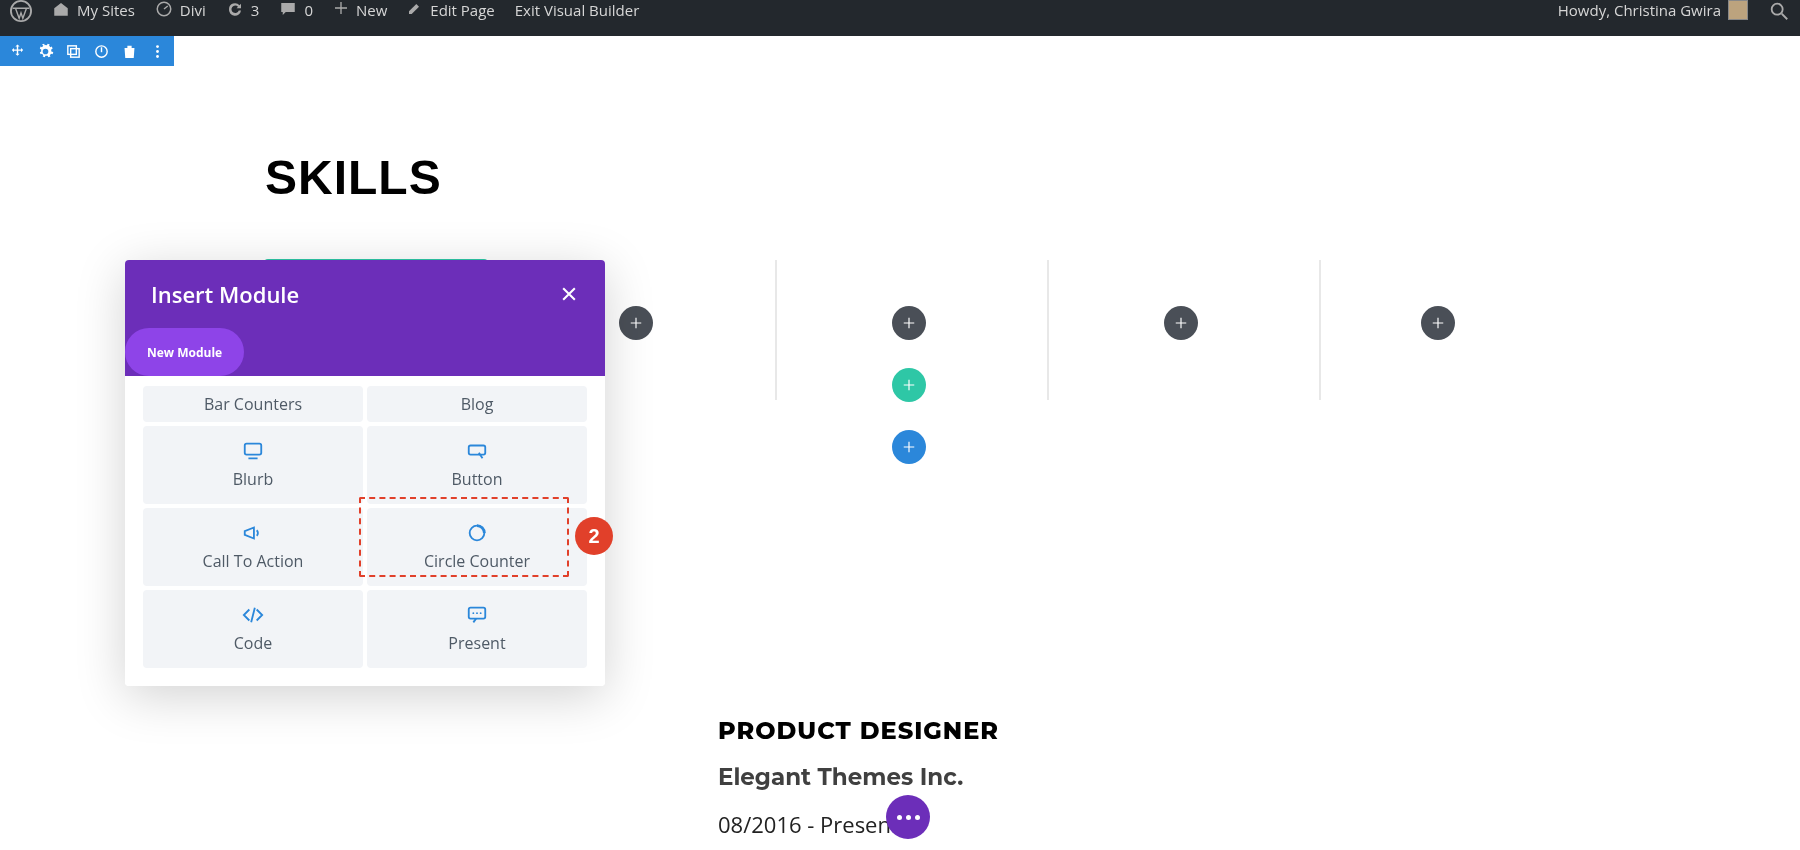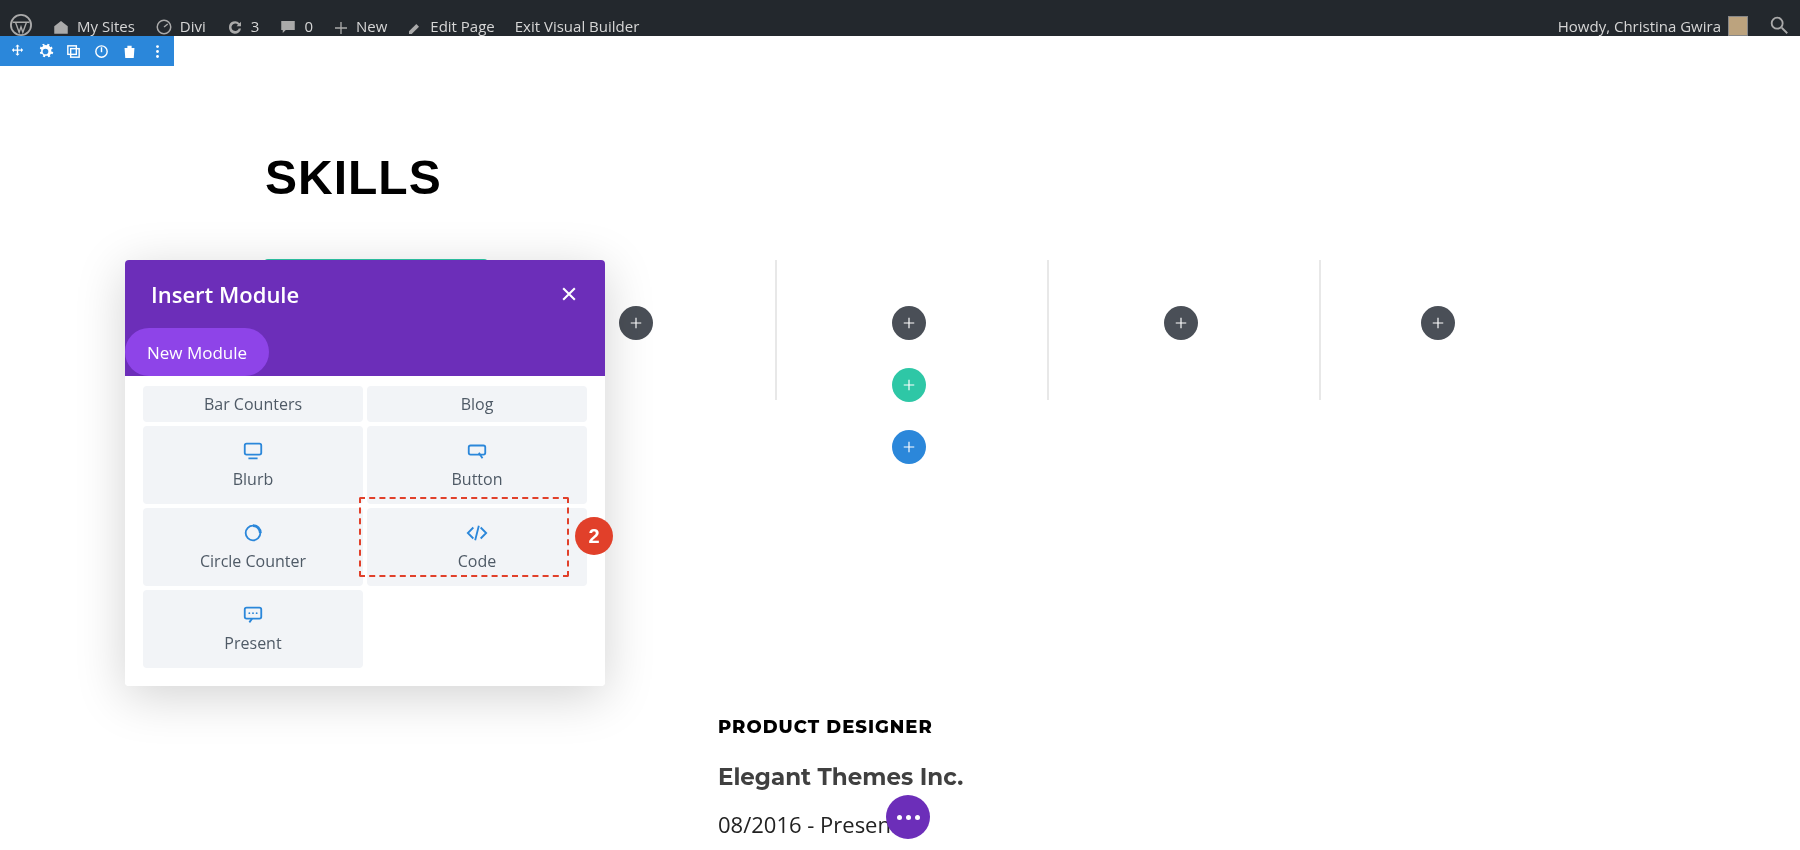--- a/index.html
+++ b/index.html
@@ -1,20 +1,20 @@
 <!DOCTYPE html>
 <html><head>
 <meta charset="utf-8">
 <style>
   * { box-sizing: border-box; margin: 0; padding: 0; }
   body { font-family: "Open Sans", -apple-system, Helvetica, Arial, sans-serif; background: #fff; width: 1800px; height: 850px; overflow: hidden; position: relative; }
 
   
   .adminbar { position: absolute; top: 0; left: 0; right: 0; height: 36px; background: #23282d; color: #d6d6d6; display: flex; align-items: center; font-size: 15px; }
-  .adminbar .ab-item { display: flex; align-items: flex-end; gap: 7px; padding: 0 10px; height: 100%; cursor: pointer; }
+  .adminbar .ab-item { display: flex; align-items: flex-start; gap: 7px; padding: 0 10px; height: 100%; cursor: pointer; }
   .adminbar .spacer { flex: 1; }
   .adminbar .wp-logo { width: 22px; height: 22px; }
   .adminbar svg { fill: #aaa; }
   .adminbar .avatar { width: 20px; height: 20px; background: #bca37e; border: 1px solid #888; }
   .adminbar .search-ico svg { width: 22px; height: 22px; }
 
   
   .sect-toolbar { position: absolute; top: 36px; left: 0; background: #2b87da; display: flex; align-items: center; height: 30px; padding: 0 6px; gap: 6px; }
   .sect-toolbar .ico { width: 22px; height: 22px; display: flex; align-items: center; justify-content: center; cursor: pointer; }
   .sect-toolbar svg { fill: #fff; width: 17px; height: 17px; }
@@ -35,30 +35,30 @@
 
   .dashed-highlight { position: absolute; border: 2px dashed #e1402a; border-radius: 2px; pointer-events: none; }
   .dashed-highlight.module-h { border-color: #e1402a; }
   .callout { position: absolute; width: 38px; height: 38px; border-radius: 50%; background: #e1402a; color: #fff; font-weight: 700; font-size: 20px; display: flex; align-items: center; justify-content: center; font-family: Arial, sans-serif; }
 
   
   .modal { position: absolute; left: 125px; top: 260px; width: 480px; background: #fff; border-radius: 4px; box-shadow: 0 10px 50px rgba(0,0,0,0.18); overflow: hidden; }
   .modal-head { background: #6c2eb9; color: #fff; height: 68px; display: flex; align-items: center; padding: 0 26px; font-size: 22px; font-weight: 600; }
   .modal-head .close { margin-left: auto; cursor: pointer; font-size: 26px; font-weight: 300; }
   .modal-tabs { display: flex; height: 48px; background: #6c2eb9; }
-  .modal-tabs .tab { flex: 0 0 auto; padding: 0 22px; display: flex; align-items: center; color: #fff; font-size: 17px; font-weight: 400; cursor: pointer; border-radius: 24px; }
+  .modal-tabs .tab { flex: 0 0 auto; padding: 0 22px; display: flex; align-items: center; color: #fff; font-size: 12px; font-weight: 700; cursor: pointer; border-radius: 24px; }
   .modal-tabs .tab.active { background: #8e44e8; }
   .modal-body { padding: 10px 18px 18px 18px; display: grid; grid-template-columns: 1fr 1fr; gap: 4px; background: #fff; }
   .mod-tile { background: #f2f4f7; border-radius: 4px; height: 78px; display: flex; flex-direction: column; align-items: center; justify-content: center; gap: 6px; cursor: pointer; color: #4f5a66; font-size: 16px; }
   .mod-tile.half { height: 36px; justify-content: center; }
   .mod-tile svg { width: 22px; height: 22px; fill: #2b87da; }
 
   
   .big-nce { position: absolute; left: 590px; top: 420px; font-weight: 900; font-size: 78px; font-family: "Arial Black", Arial, sans-serif; }
-  .pd-title { position: absolute; left: 718px; top: 636px; font-weight: 800; font-size: 18px; letter-spacing: 1px; font-family: Montserrat, Arial, sans-serif; }
+  .pd-title { position: absolute; left: 718px; top: 636px; font-weight: 800; font-size: 24px; letter-spacing: 1px; font-family: Montserrat, Arial, sans-serif; }
   .pd-company { position: absolute; left: 718px; top: 683px; font-weight: 700; font-size: 23px; font-family: Montserrat, Arial, sans-serif; color: #404040; }
   .pd-dates { position: absolute; left: 718px; top: 729px; font-size: 22px; color: #222; }
   .et-fab { position: absolute; left: 886px; top: 715px; width: 44px; height: 44px; border-radius: 50%; background: #6c2eb9; display: flex; align-items: center; justify-content: center; cursor: pointer; }
   .et-fab span { width: 5px; height: 5px; background: #fff; border-radius: 50%; margin: 0 2px; }
 </style>
 </head>
 <body>
 
 <div class="adminbar">
   <div class="ab-item">
@@ -295,20 +295,26 @@
     <div class="mod-tile">
       <svg viewBox="0 0 24 24">
           <rect x="3" y="6" width="18" height="10" rx="2" fill="none" stroke="#2b87da" stroke-width="2"></rect>
           <path d="M14 14l4 6" stroke="#2b87da" stroke-width="2"></path>
         </svg>
       <span>Button</span>
     </div>
 
     <div class="mod-tile">
       <svg viewBox="0 0 24 24">
+          <path d="M3 10v4l10 4V6zM16 9a4 4 0 0 1 0 6" fill="none" stroke="#2b87da" stroke-width="2"></path>
+        </svg>
+      <span>Call To Action</span>
+    </div>
+    <div class="mod-tile">
+      <svg viewBox="0 0 24 24">
           <circle cx="12" cy="12" r="8" fill="none" stroke="#2b87da" stroke-width="2"></circle>
           <path d="M12 4a8 8 0 0 1 8 8" stroke="#2b87da" stroke-width="3" fill="none"></path>
         </svg>
       <span>Circle Counter</span>
     </div>
 
     <div class="mod-tile">
       <svg viewBox="0 0 24 24">
           <path d="M8 6l-6 6 6 6M16 6l6 6-6 6M14 4l-4 16" fill="none" stroke="#2b87da" stroke-width="2"></path>
         </svg>

